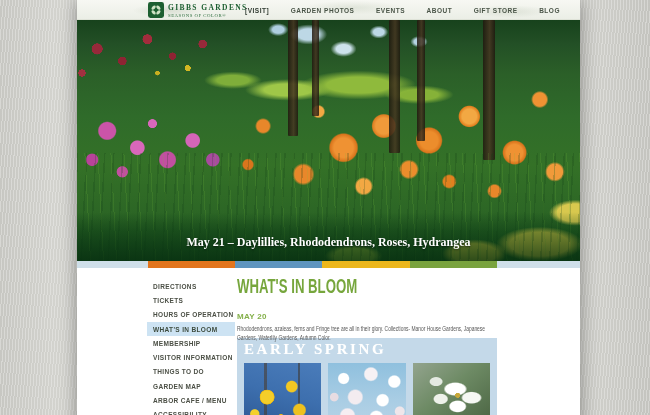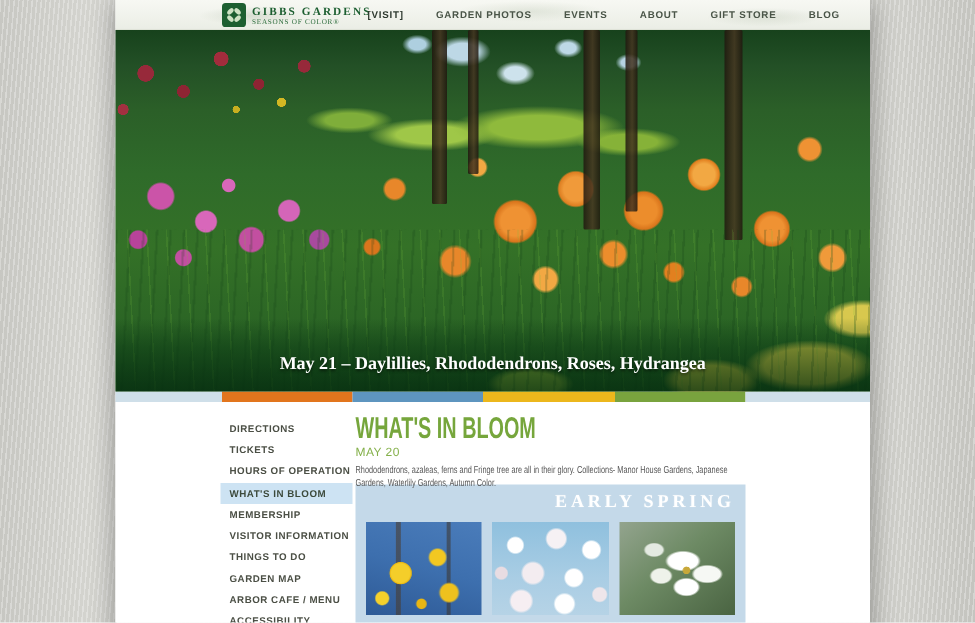--- a/index.html
+++ b/index.html
@@ -141,32 +141,32 @@
   }
   .sidebar-item.active { background:#cde3f3; color:#3c4a3c; }
 
   .main { position:absolute; left:160px; top:0; width:260px; }
   .page-title {
     margin-top:8px; height:20px; line-height:20px;
     font-size:20px; font-weight:bold; color:#76a63c; white-space:nowrap;
     transform:scaleX(0.66); transform-origin:0 50%;
   }
   .date-heading {
-    margin-top:1px; font-size:8px; font-weight:normal; color:#84b04a; letter-spacing:0.3px;
+    margin-top:16px; font-size:8px; font-weight:bold; color:#84b04a; letter-spacing:0.3px;
   }
   .intro {
     margin-top:3px; width:361px; font-size:6.8px; line-height:9.3px; color:#565656;
     transform:scaleX(0.72); transform-origin:0 0;
   }
   .season-panel {
     margin-top:-5px; background:#c4d9e9; padding:5px 7px 18px;
   }
   .season-title {
-    text-align:right; color:#ffffff; font-family:"Liberation Serif", serif;
-    font-weight:bold; font-size:12px; letter-spacing:2.6px; height:12px; line-height:12px;
+    text-align:left; color:#ffffff; font-family:"Liberation Serif", serif;
+    font-weight:bold; font-size:15px; letter-spacing:2.6px; height:12px; line-height:12px;
     text-shadow:0 0 1px rgba(255,255,255,0.4);
   }
   .thumbs { display:flex; gap:7px; margin-top:8px; }
   .thumb { flex:1; height:62px; position:relative; overflow:hidden; cursor:pointer; }
   .thumb-daffodils {
     background:
       radial-gradient(circle 12px at 30% 55%, #f4ce2a 52%, #e9b612 60%, rgba(233,182,18,0) 64%),
       radial-gradient(circle 10px at 62% 38%, #f2c822 52%, rgba(242,200,34,0) 64%),
       radial-gradient(circle 11px at 72% 76%, #eec11e 52%, rgba(238,193,30,0) 64%),
       radial-gradient(circle 8px at 14% 82%, #f4d02c 52%, rgba(244,208,44,0) 64%),

